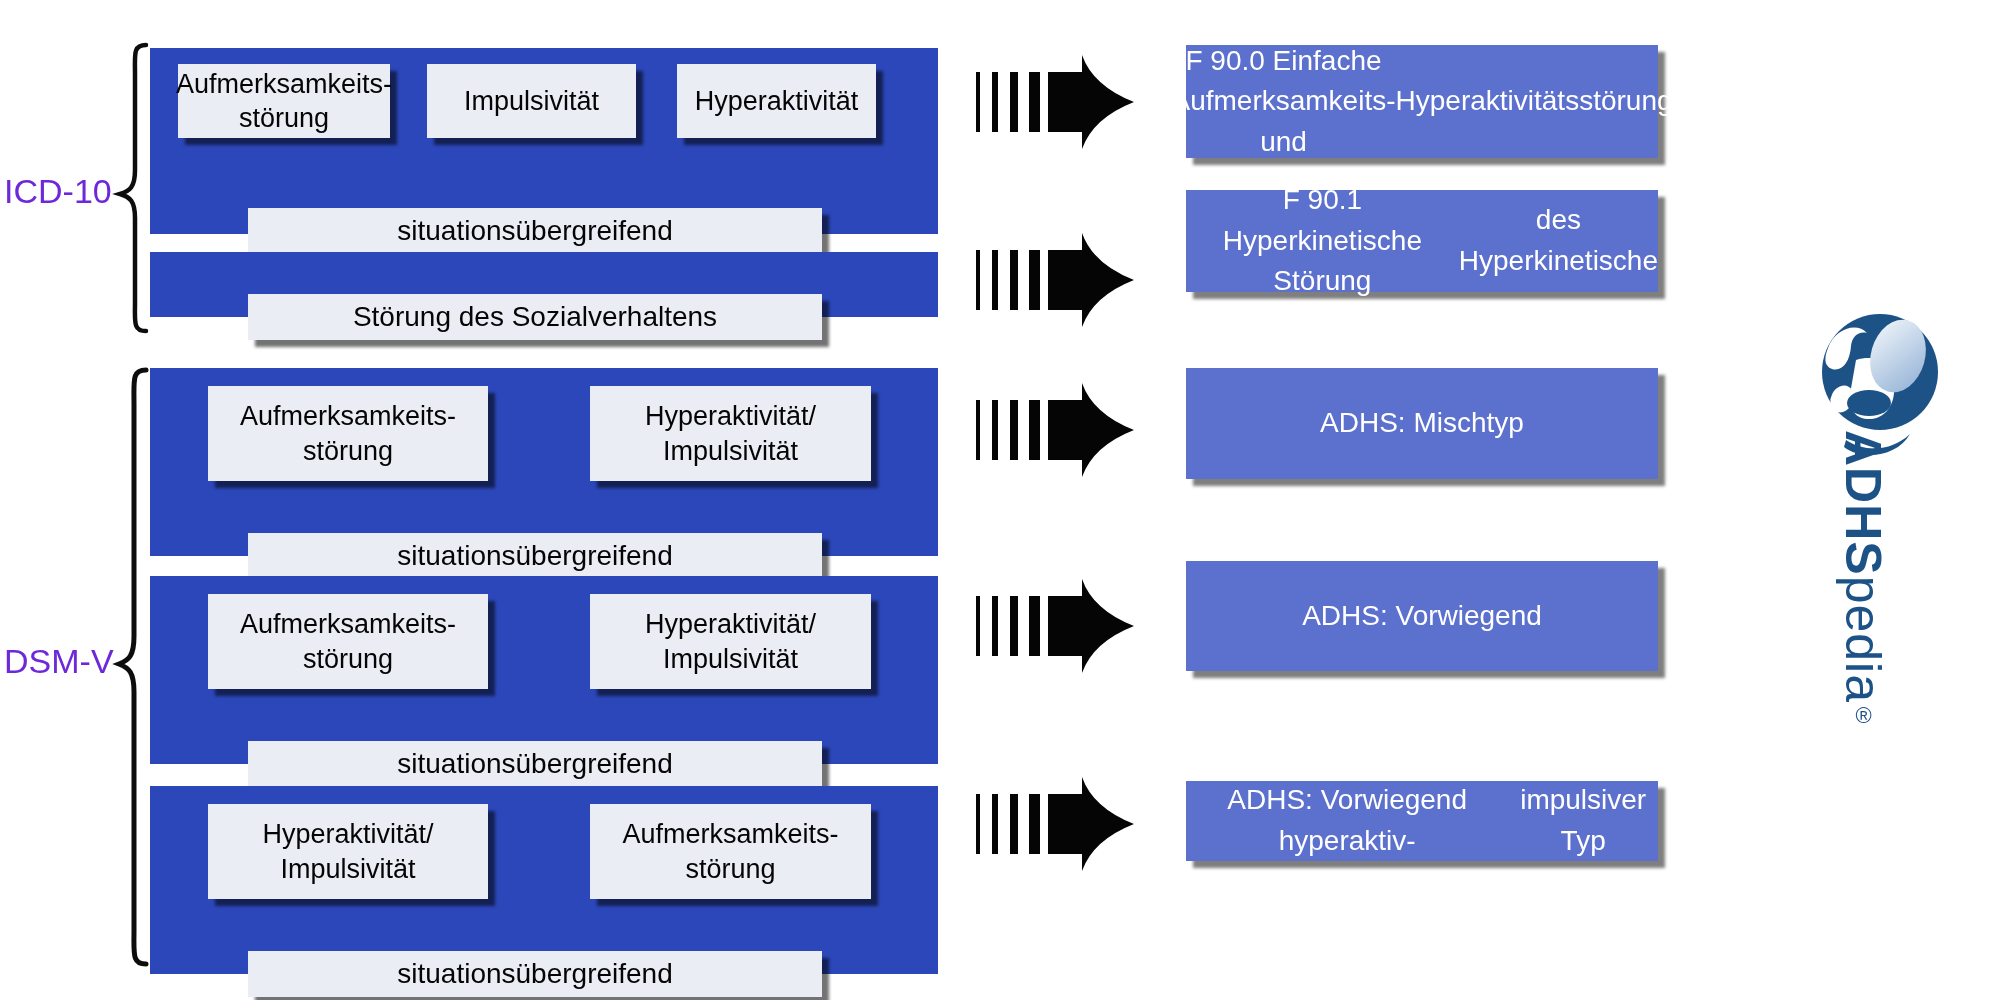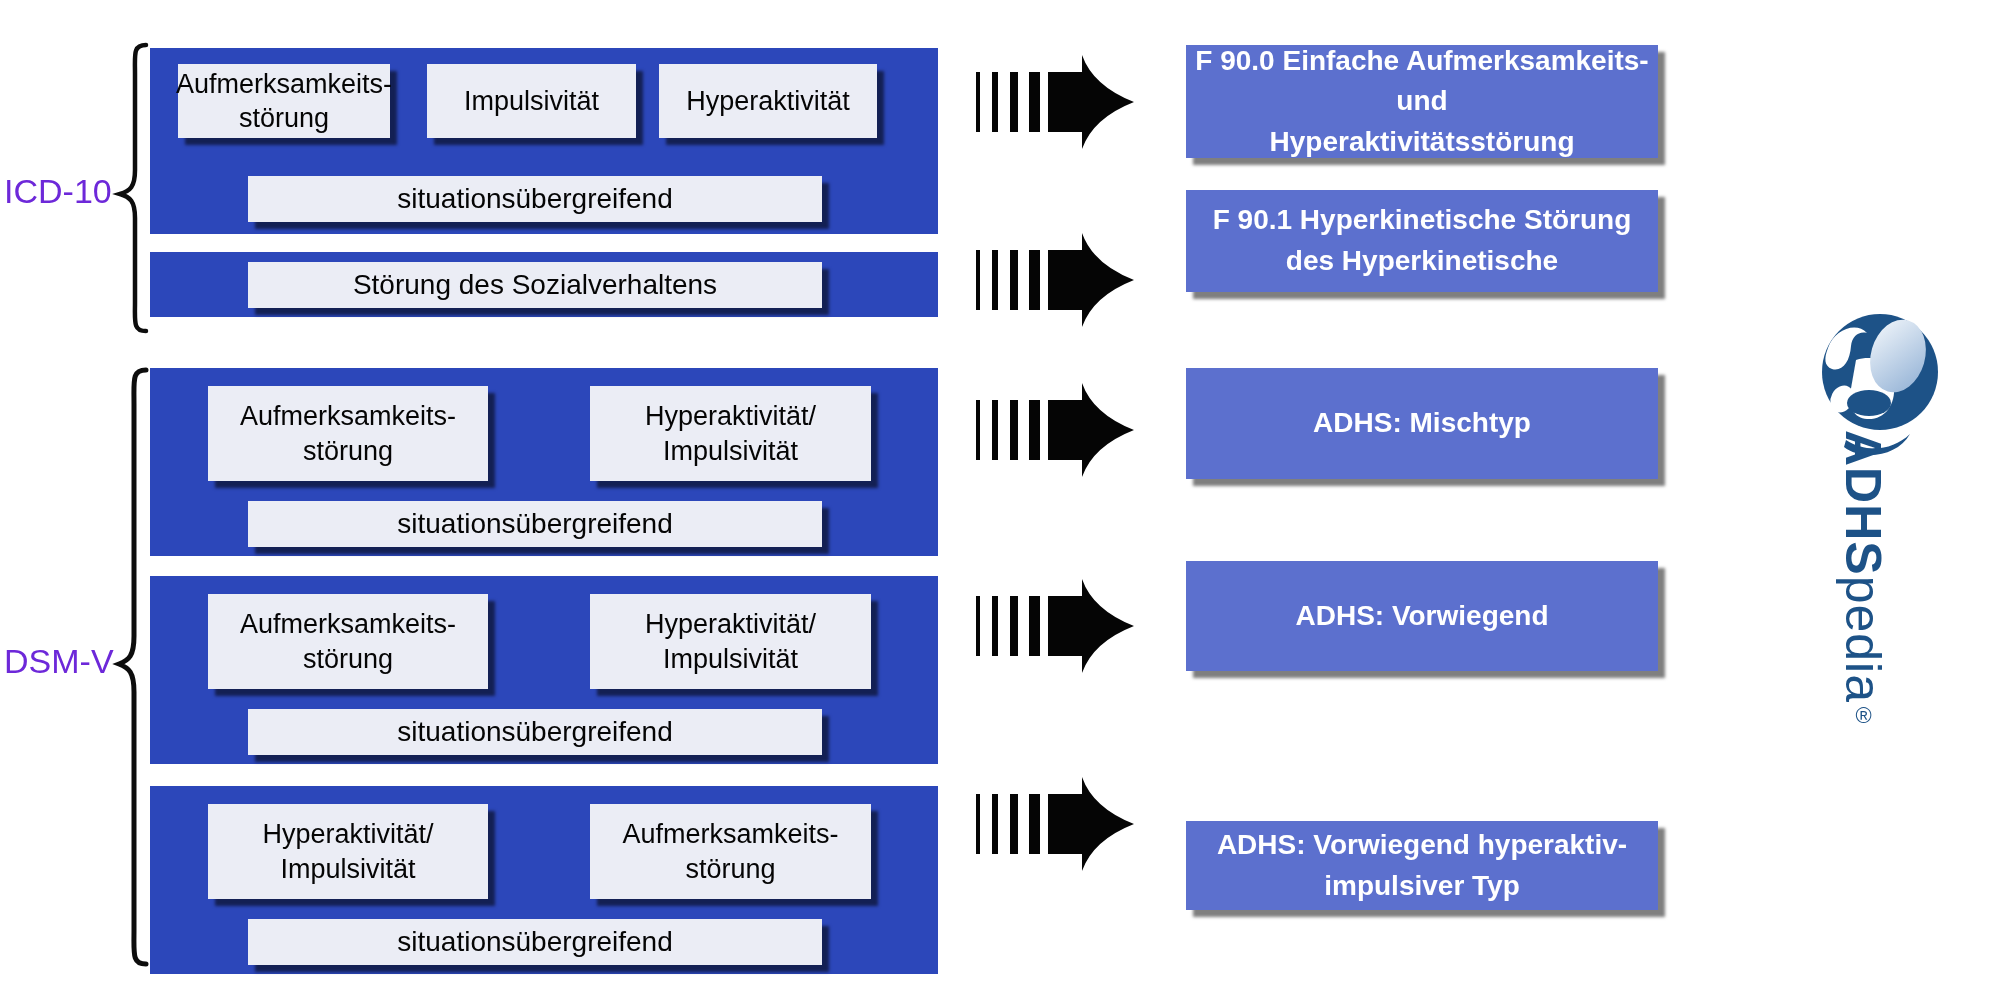--- a/index.html
+++ b/index.html
@@ -34,50 +34,50 @@
     position:absolute;background:var(--light-box);
     box-shadow:7px 7px 3px rgba(0,0,0,0.55);
     display:flex;flex-direction:column;align-items:center;justify-content:center;
     text-align:center;font-size:27px;line-height:1.26;color:#050505;
   }
   .lightbox span{display:block;}
   
   .icd-b{top:16px;height:74px;}
   .icd-b1{left:28px;width:212px}
   .icd-b2{left:277px;width:209px}
-  .icd-b3{left:509px;width:218px}
-  
-  .cond{left:98px;width:574px;height:46px;font-size:28px;}
+  .icd-b3{left:527px;width:199px}
+  
+  .cond{left:98px;width:574px;height:46px;font-size:28px;margin-top:32px;}
   .cond-c1{top:128px}
   .cond-c2{top:10px}
   .cond-dsm{top:133px}
   
   .dsm-b{top:18px;height:95px;}
   .dsm-b1{left:58px;width:280px}
   .dsm-b2{left:440px;width:281px}
 
   
   .arrow{position:absolute;left:976px;width:160px;height:96px;}
   #a1{top:54px}#a2{top:232px}#a3{top:382px}#a4{top:578px}#a5{top:776px}
   .arrow svg{display:block}
   .arrow path,.arrow rect{fill:var(--arrow-black);}
 
   
   .diag{
     position:absolute;left:1186px;width:472px;background:var(--target-blue);
     box-shadow:7px 7px 3px rgba(0,0,0,0.5);
-    display:flex;flex-direction:column;align-items:center;justify-content:center;
-    text-align:center;color:#ffffff;font-size:28px;line-height:1.45;font-weight:bold;
+    display:flex;flex-direction:row;align-items:center;justify-content:center;
+    text-align:center;color:#ffffff;font-size:28px;line-height:1.45;
   }
   .diag span{display:block}
   #d1{top:45px;height:113px}
   #d2{top:190px;height:102px}
   #d3{top:368px;height:111px}
   #d4{top:561px;height:110px}
-  #d5{top:821px;height:89px}
+  #d5{top:781px;height:80px}
 
   
   .logo-icon{position:absolute;left:1822px;top:306px;width:116px;height:150px;}
   .wordmark{
     position:absolute;left:1834px;top:430px;
     writing-mode:vertical-rl;
     font-size:50px;color:var(--logo-blue);letter-spacing:1px;white-space:nowrap;
   }
   .wordmark .bold{font-weight:bold;}
   .wordmark .reg{font-size:22px;}

